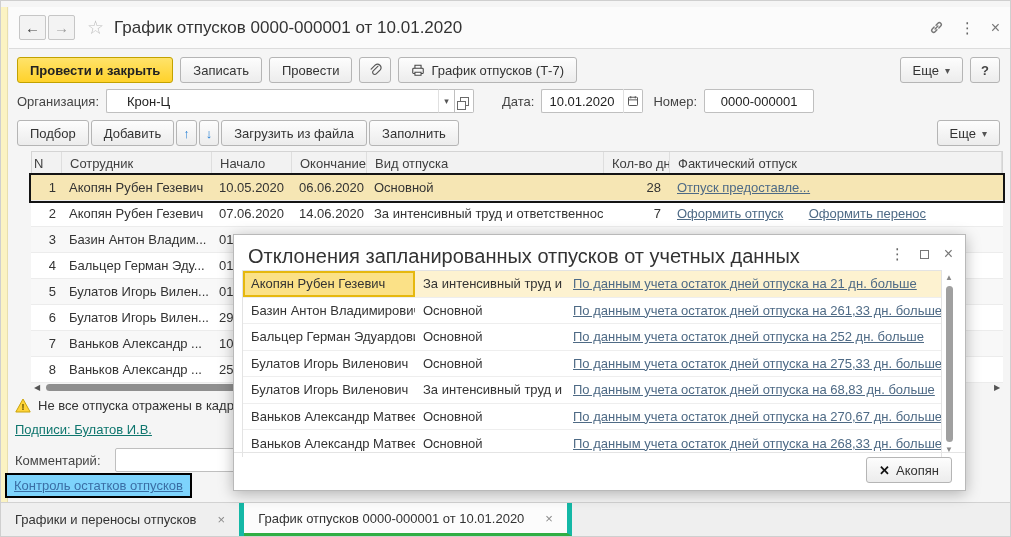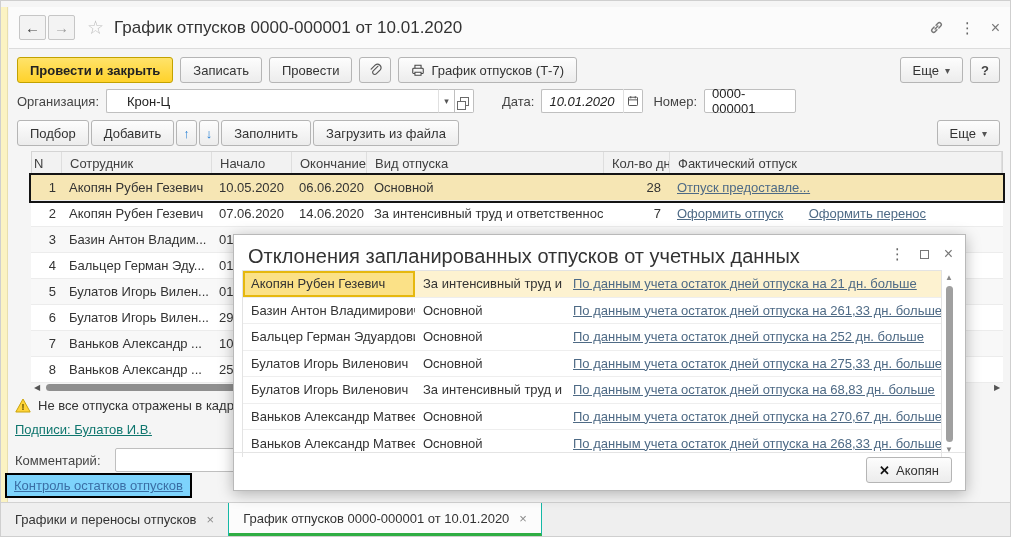--- a/index.html
+++ b/index.html
@@ -34,23 +34,23 @@
 
   
   .formrow { position:absolute; left:8px; right:0; top:86px; height:28px; display:flex; align-items:center; padding-left:8px; }
   .lbl { color:#444; margin-right:7px; }
   .field { height:24px; background:#fff; border:1px solid #bfbfbf; border-radius:2px; display:flex; align-items:center; padding:0 7px; color:#222; }
   .f-org { width:332px; border-right:none; border-radius:2px 0 0 2px;padding-left:20px; }
   .f-dd  { width:17px; height:24px; background:#fff; border:1px solid #bfbfbf; border-left:1px solid #e0e0e0; display:flex; align-items:center; justify-content:center; font-size:9px; color:#555; }
   .f-open { width:19px; height:24px; background:#fff; border:1px solid #bfbfbf; border-left:none; border-radius:0 2px 2px 0; display:flex; align-items:center; justify-content:center; }
   .sq { position:relative; width:9px; height:9px; border:1px solid #6a6a6a; background:#fff; }
   .sq::after { content:""; position:absolute; left:-4px; top:3px; width:7px; height:7px; border:1px solid #6a6a6a; background:#fff; }
-  .f-date { width:82px; margin-left:7px; border-right:none; border-radius:2px 0 0 2px;font-style:italic; }
+  .f-date { width:82px; margin-left:7px; border-right:none; border-radius:2px 0 0 2px; }
   .f-cal { width:20px; height:24px; background:#fff; border:1px solid #bfbfbf; border-left:1px solid #e0e0e0; border-radius:0 2px 2px 0; display:flex; align-items:center; justify-content:center; }
-  .f-num { width:92px; margin-left:7px; }
+  .f-num { width:110px; margin-left:7px;justify-content:center; }
   .gap28 { width:28px; }
   .gap10 { width:10px; }
 
   
   .cmdbar { position:absolute; left:8px; right:0; top:118px; height:28px; display:flex; align-items:center; padding:0 10px 0 8px; gap:2px; }
   .btn.updown { padding:0 6px; color:#1e7ad2; font-weight:bold; }
 
   
   .tablewrap { position:absolute; left:30px; top:150px; width:972px; }
   .thead { display:flex; height:24px; background:#f2f2f2; border:1px solid #d4d4d4; align-items:center; color:#3f3f3f; }
@@ -78,21 +78,21 @@
   
   .warnrow { position:absolute; left:14px; top:397px; display:flex; align-items:center; gap:7px; width:300px; white-space:nowrap; overflow:hidden; }
   .signs { position:absolute; left:14px; top:421px; color:#0f766e; text-decoration:underline; cursor:pointer; }
   .commentrow { position:absolute; left:14px; top:447px; display:flex; align-items:center; }
   .f-comment { width:420px; margin-left:7px; }
   .controlbox { position:absolute; left:4px; top:472px; border:2px solid #000; padding:3px 7px; background:#7dd3fc; }
   .controlbox a { color:#3a6ea5; text-decoration:underline; cursor:pointer; }
 
   
   .tabbar { position:absolute; left:0; right:0; bottom:0; height:34px; background:#efefef; border-top:1px solid #d2d2d2; display:flex; }
-  .tab { display:flex; align-items:center; gap:10px; padding:0 14px; border-right:1px solid #14b8a6; color:#333; }
+  .tab { display:flex; align-items:center; gap:21px; padding:0 14px; border-right:5px solid #14b8a6; color:#333; }
   .tab .x { color:#8a8a8a; font-size:13px; }
   .tab.active { background:#fcfcfc; border-bottom:3px solid #2fae43; }
 
   
   .dialog { position:absolute; left:232px; top:233px; width:733px; height:257px; background:#fff;
             border:1px solid #b9b9b9; box-shadow:0 3px 14px rgba(0,0,0,.28); z-index:10; }
   .dtitle { position:absolute; left:14px; top:10px; font-size:20px; color:#333; }
   .dctrl { position:absolute; right:12px; top:10px; display:flex; align-items:center; gap:15px; color:#666; }
   .dmax { display:inline-block; width:9px; height:9px; border:1px solid #777; }
   .dlist { position:absolute; left:8px; top:35px; width:700px; height:187px; border:1px solid #e3e3e3; }
@@ -223,24 +223,24 @@
     <div class="btn">
         <span>Добавить</span>
       </div>
     <div class="btn updown">
         <span>↑</span>
       </div>
     <div class="btn updown">
         <span>↓</span>
       </div>
     <div class="btn">
+        <span>Загрузить из файла</span>
+      </div>
+    <div class="btn">
         <span>Заполнить</span>
-      </div>
-    <div class="btn">
-        <span>Загрузить из файла</span>
       </div>
     <div class="sp"></div>
     <div class="btn">
         <span>Еще</span>
         <span class="arr">▾</span>
       </div>
   </div>
 
   <div class="tablewrap">
     <div class="thead">

